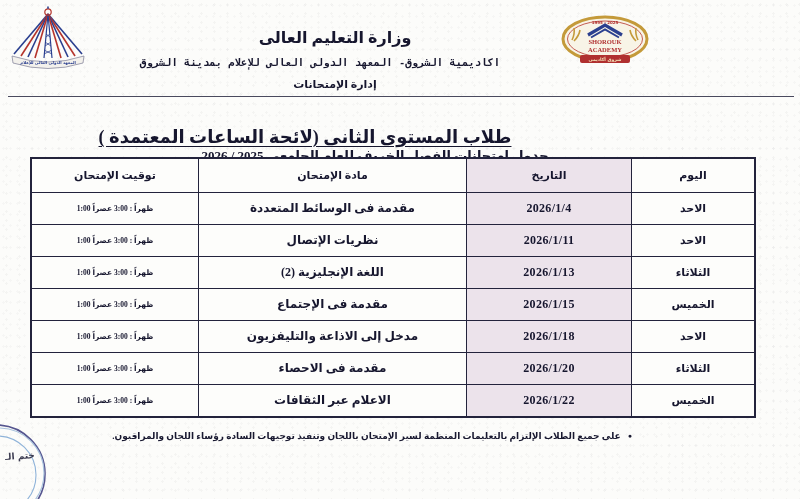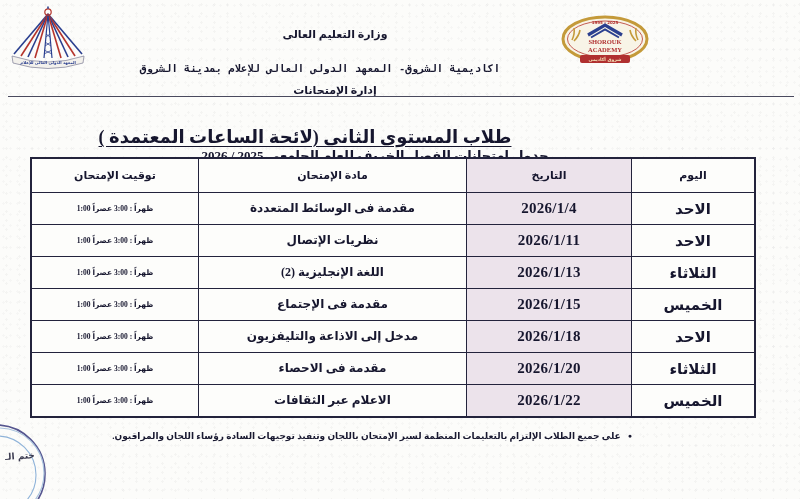--- a/index.html
+++ b/index.html
@@ -15,43 +15,43 @@
       radial-gradient(circle, rgba(110,110,110,0.055) 1px, transparent 1.3px),
       radial-gradient(circle, rgba(90,90,110,0.04) 1px, transparent 1.2px);
     background-size:13px 9px, 7px 11px;
     color:#16162e;
   }
   .abs{position:absolute;}
   .ar{direction:rtl;unicode-bidi:plaintext;}
   
   .org-header{top:28px;left:170px;width:330px;text-align:center;
     font-family:"Liberation Serif","DejaVu Sans",serif;font-weight:bold;}
-  .org-header .l1{font-size:11px;margin-bottom:21px;}
+  .org-header .l1{font-size:16px;margin-bottom:9px;}
   .org-header .l2{font-size:10.5px;margin-bottom:9px;white-space:nowrap;font-family:Liberation Mono, monospace;}
   .org-header .l3{font-size:11px;}
   .rule{top:96px;left:8px;width:786px;height:0;border-top:1.4px solid #4a4a5e;}
   
   .title1{top:101px;left:375px;transform:translateX(-50%);white-space:nowrap;
     font-size:13px;font-weight:bold;text-decoration:underline;text-underline-offset:3px;
     font-family:"Liberation Serif","DejaVu Sans",serif;margin-top:47px;}
   .title2{top:126px;left:305px;transform:translateX(-50%);white-space:nowrap;
     font-size:18px;font-weight:bold;text-decoration:underline;text-underline-offset:3px;
     font-family:"Liberation Serif","DejaVu Sans",serif;}
   
   table.sched{position:absolute;top:157px;left:30px;width:607px;
     border-collapse:collapse;table-layout:fixed;direction:rtl;
     border:2.5px solid #23233c;background:#fdfdfb;}
   table.sched th,table.sched td{
     border:1.6px solid #23233c;text-align:center;vertical-align:middle;
     font-weight:bold;padding:0 14px;overflow:hidden;
     font-family:"Liberation Serif","DejaVu Sans",serif;}
   table.sched th{height:33px;font-size:11px;}
   table.sched td{height:31px;}
-  td.c-day{font-size:15px;}
-  td.c-date{font-size:15px;background:#ece3eb;direction:ltr;letter-spacing:.3px;}
+  td.c-day{font-size:11px;}
+  td.c-date{font-size:12px;background:#ece3eb;direction:ltr;letter-spacing:.3px;}
   th.h-date{background:#ece3eb;}
   td.c-subj{font-size:12px;}
   td.c-time{font-size:7.5px;direction:ltr;}
   
   .bullets{top:431px;right:168px;text-align:right;font-weight:bold;}
   .bullet-line{direction:rtl;font-size:9px;margin-bottom:8px;white-space:nowrap;
     font-family:"Liberation Serif","DejaVu Sans",serif;color:#181830;}
   .bullet-dot{display:inline-block;font-size:7px;vertical-align:1px;margin-left:7px;}
   
   .stamp-label{left:5px;top:451px;font-size:9px;color:#3d3d52;transform:rotate(-4deg);

